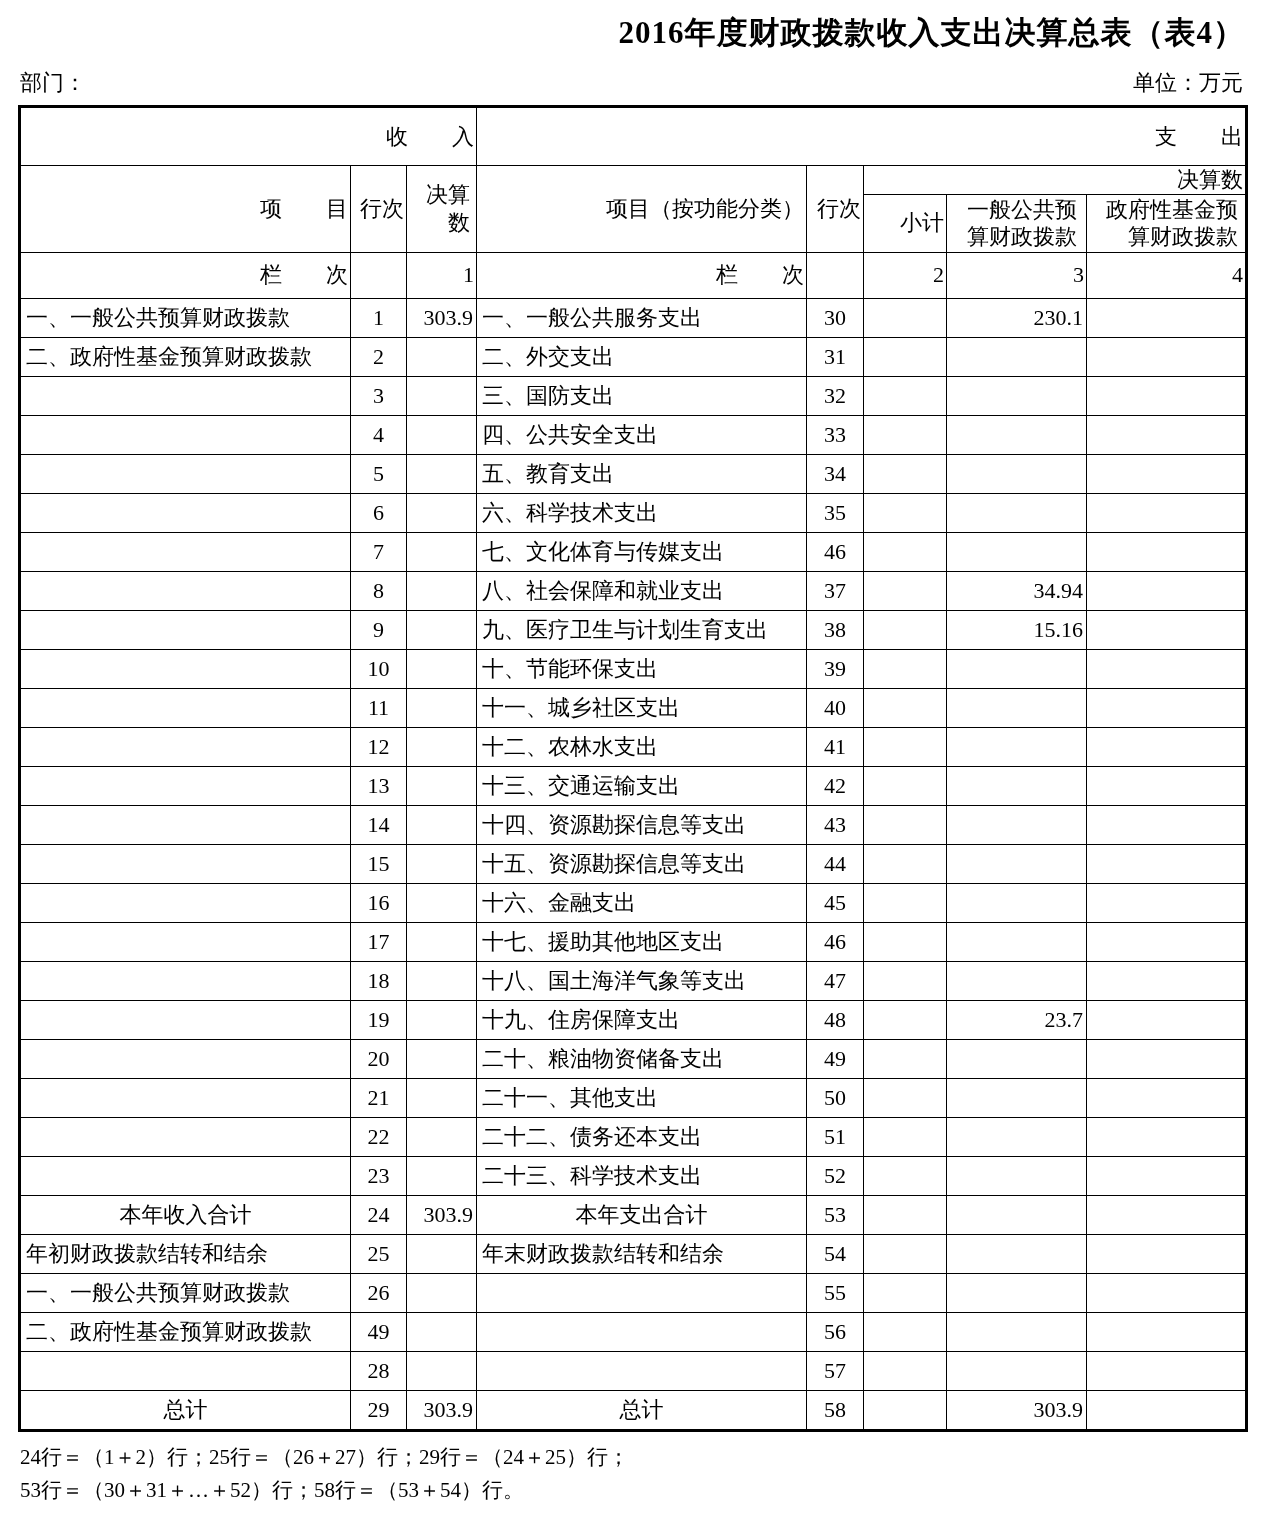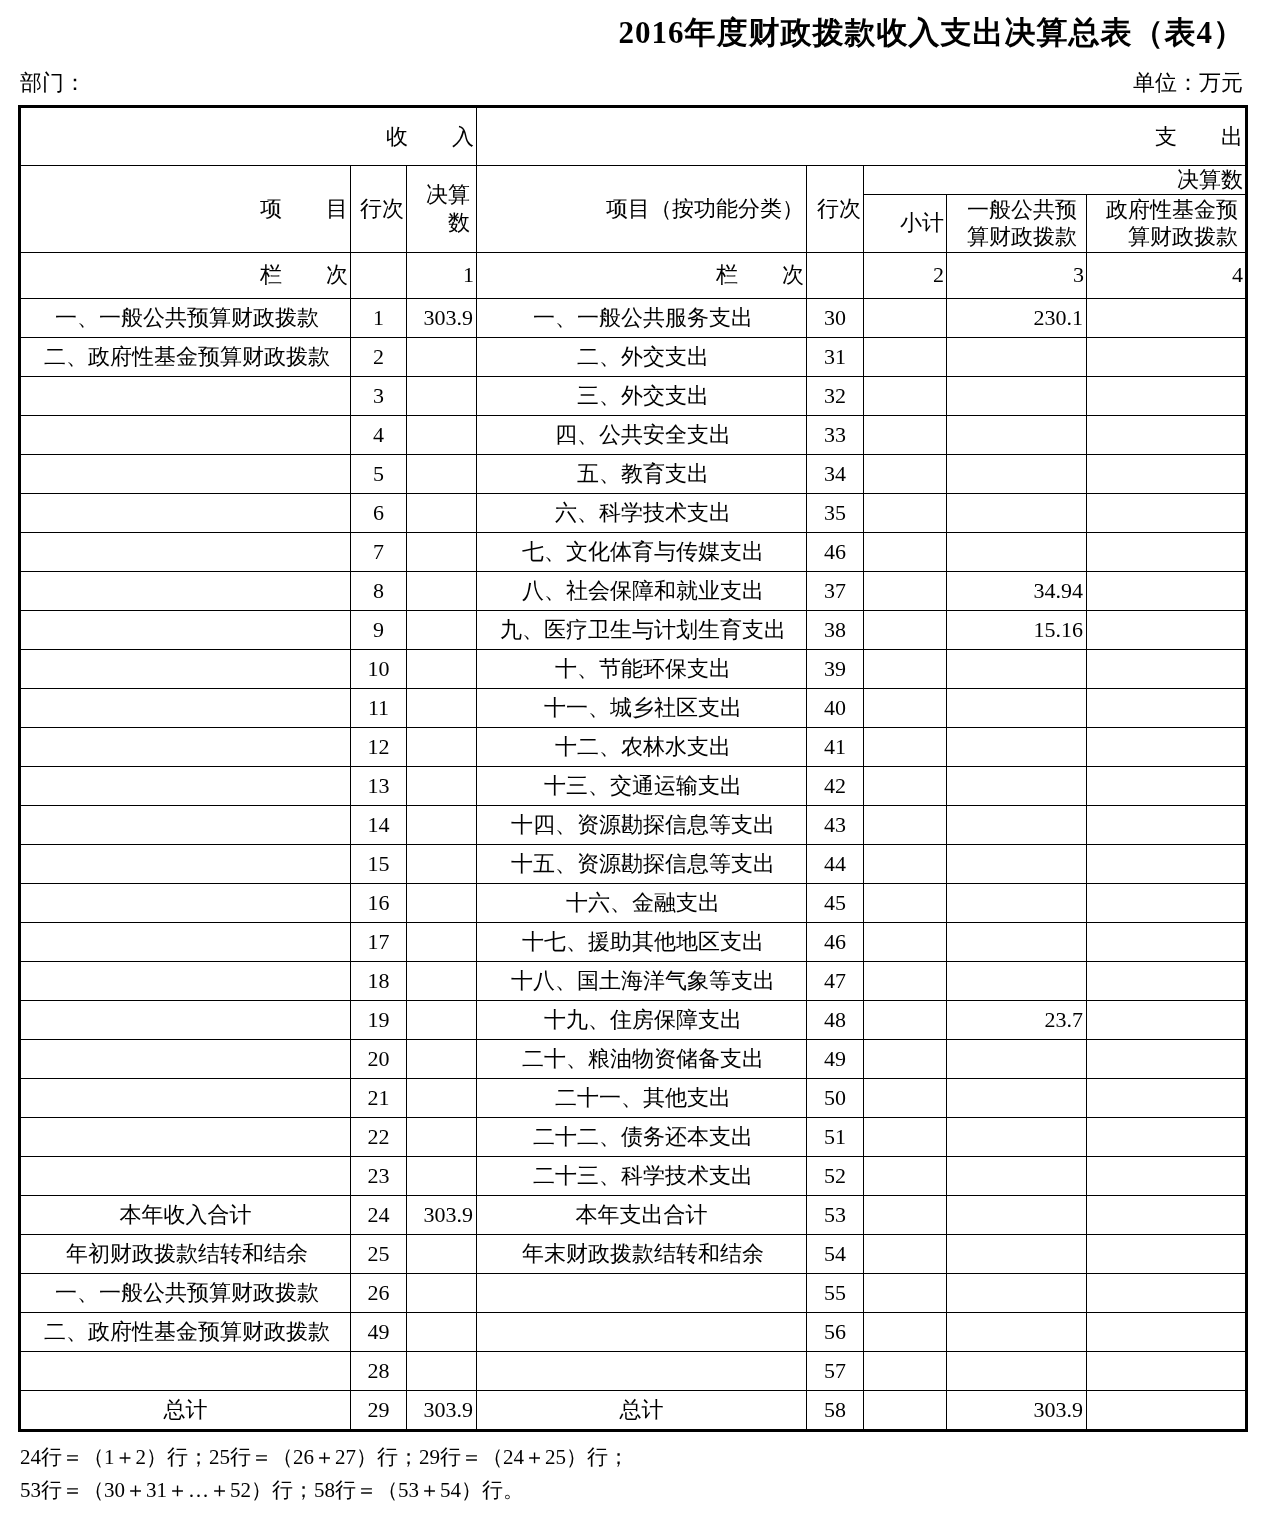--- a/index.html
+++ b/index.html
@@ -31,21 +31,21 @@
   th { text-align:right; padding:0 2px; }
   .h1 th { height:57px; font-size:23px; }
   .h2 th.tall { height:auto; }
   .h2 th.span3 { height:27px; }
   .h3 th { height:57px; }
   .h3 th.pad-a { padding:0 9px; }
   .h3 th.pad-b { padding:0 7px; }
   .h4 th { height:45px; }
   th.wrapnarrow { padding:0 6px; }
   tbody td { height:38px; }
-  td.item { text-align:center; padding:0 2px 0 5px; }
+  td.item { text-align:left; padding:0 2px 0 5px; }
   td.item.center { text-align:center; padding:0 2px; }
   td.num { text-align:center; padding:0 1px; }
   td.val { text-align:right; padding:0 3px 0 1px; }
   .notes { margin:9px 2px 0 2px; font-size:21px; line-height:33px; }
   .notes div { white-space:nowrap; }
 </style>
 </head>
 <body>
 
 <div class="page">
@@ -115,21 +115,21 @@
           <td class="item">二、外交支出</td>
           <td class="num">31</td>
           <td class="val"></td>
           <td class="val"></td>
           <td class="val"></td>
         </tr>
         <tr>
           <td class="item"></td>
           <td class="num">3</td>
           <td class="val"></td>
-          <td class="item">三、外交支出</td>
+          <td class="item">三、国防支出</td>
           <td class="num">32</td>
           <td class="val"></td>
           <td class="val"></td>
           <td class="val"></td>
         </tr>
         <tr>
           <td class="item"></td>
           <td class="num">4</td>
           <td class="val"></td>
           <td class="item">四、公共安全支出</td>

